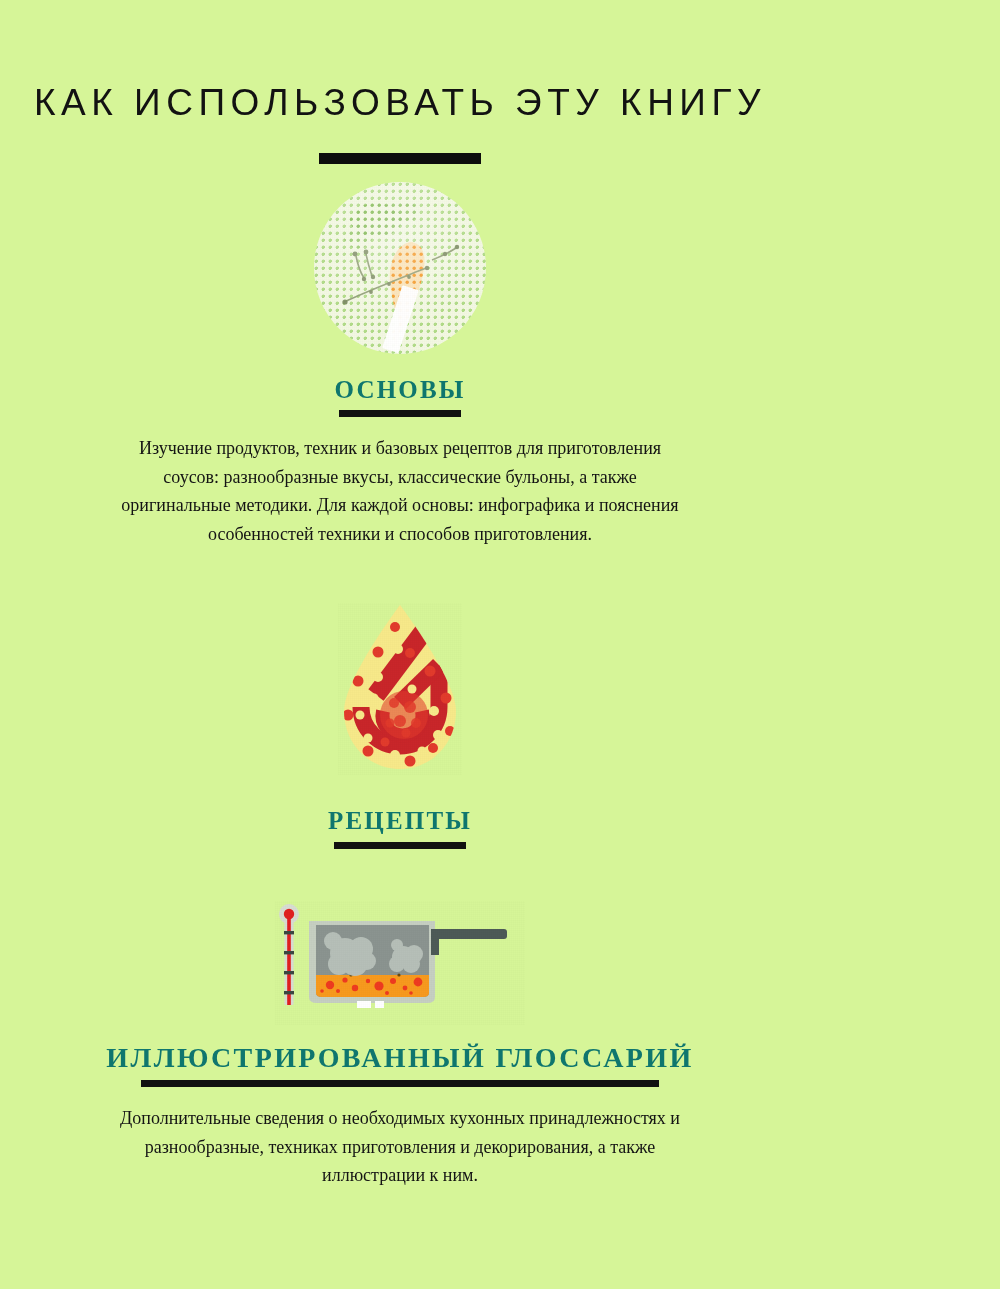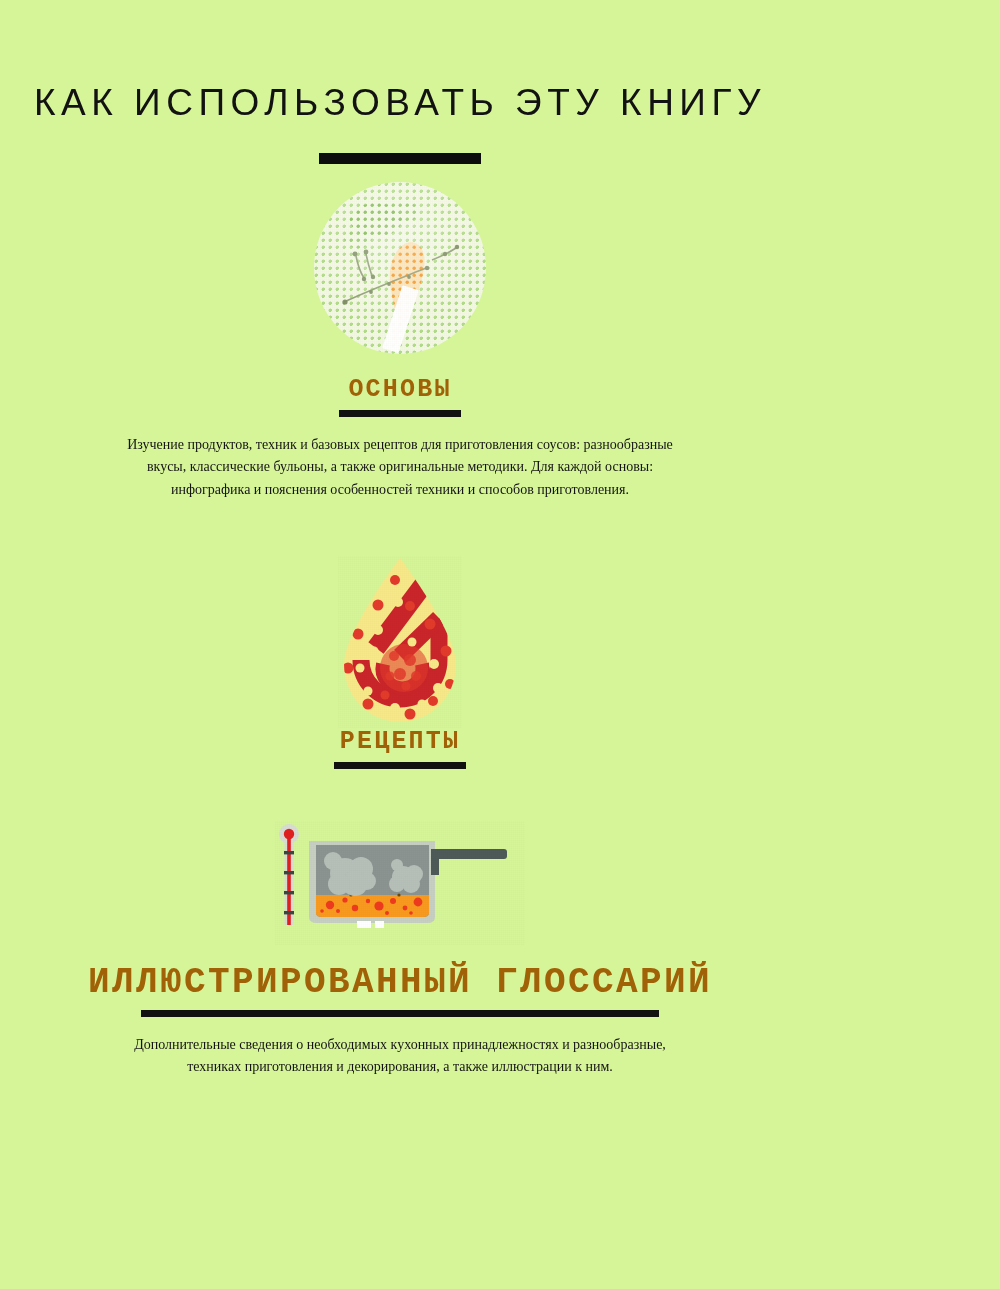--- a/index.html
+++ b/index.html
@@ -47,60 +47,60 @@
   .section {
     width: 100%;
     text-align: center;
   }
   .section-art {
     display: flex;
     justify-content: center;
     align-items: center;
   }
   .section-heading {
-    font-family: Liberation Mono, monospace;
+    font-family: Liberation Serif, serif;
     font-weight: 700;
-    color: #a16207;
+    color: #0f766e;
     margin: 0 auto;
     display: inline-block;
     line-height: 1.1;
   }
   .heading-wrap {
     text-align: center;
   }
   .heading-rule {
     height: 7px;
     background: #111111;
     margin: 7px auto 0 auto;
   }
   .section-body {
     width: 572px;
     margin: 17px auto 0 auto;
-    font-size: 14px;
+    font-size: 18px;
     line-height: 1.58;
     text-align: center;
     color: #141414;
     font-family: "Liberation Serif", "DejaVu Serif", serif;
   }
 
   
   #sec-basics .section-art { margin-top: 18px; }
   #sec-basics .section-heading { font-size: 25px; letter-spacing: 2.2px; }
   #sec-basics .heading-rule { width: 122px; }
   #sec-basics .heading-wrap { margin-top: 22px; }
 
   
   #sec-recipes .section-art { margin-top: 55px; }
   #sec-recipes .section-heading { font-size: 25px; letter-spacing: 2.2px; }
   #sec-recipes .heading-rule { width: 132px; }
-  #sec-recipes .heading-wrap { }
+  #sec-recipes .heading-wrap { margin-top: 32px; }
 
   
   #sec-glossary .section-art { margin-top: 52px; }
-  #sec-glossary .section-heading { font-size: 36px; letter-spacing: 2.4px; }
+  #sec-glossary .section-heading { font-size: 28px; letter-spacing: 2.4px; }
   #sec-glossary .heading-rule { width: 518px; }
   #sec-glossary .heading-wrap { margin-top: 18px; }
   #sec-glossary .section-body { width: 560px; }
 
   
   .circle-art {
     position: relative;
     width: 172px;
     height: 172px;
     border-radius: 50%;

